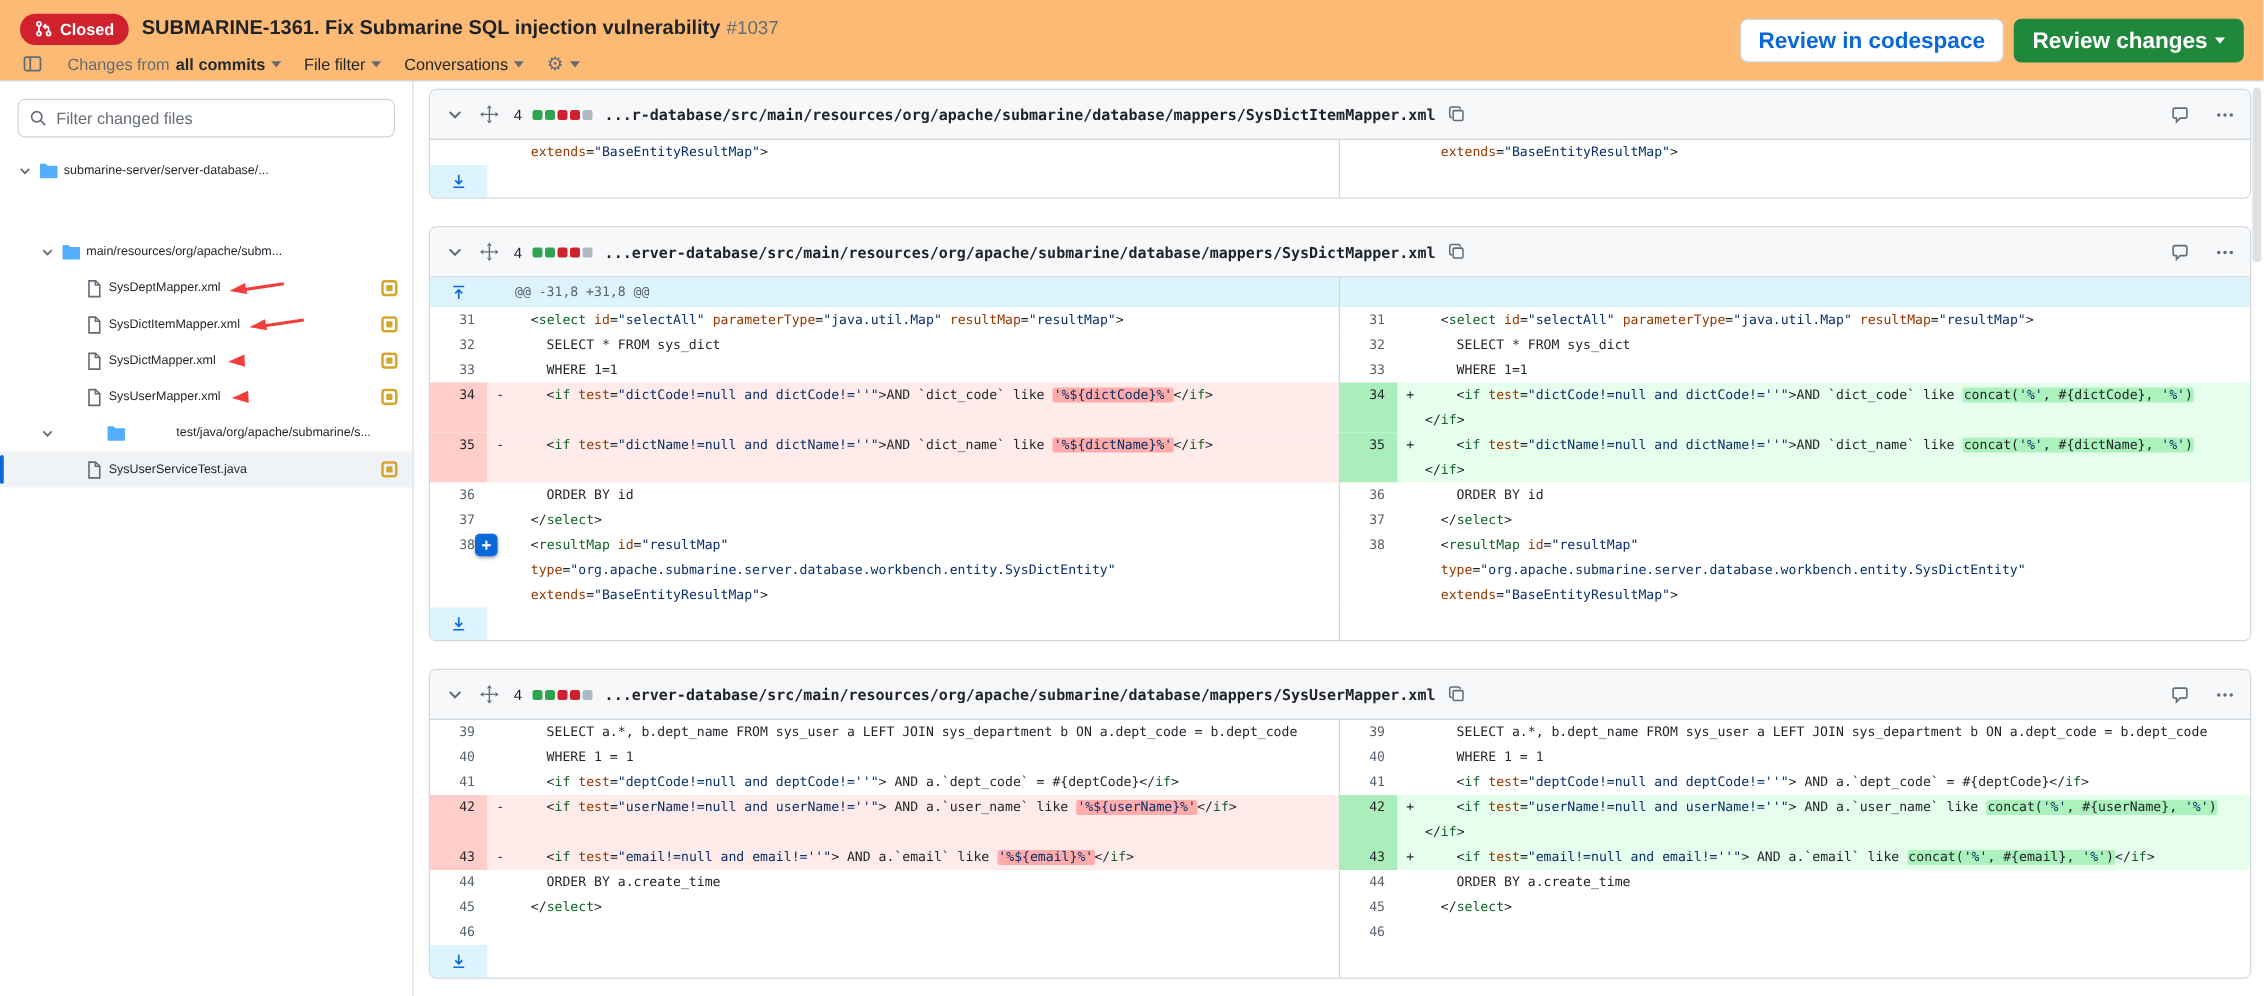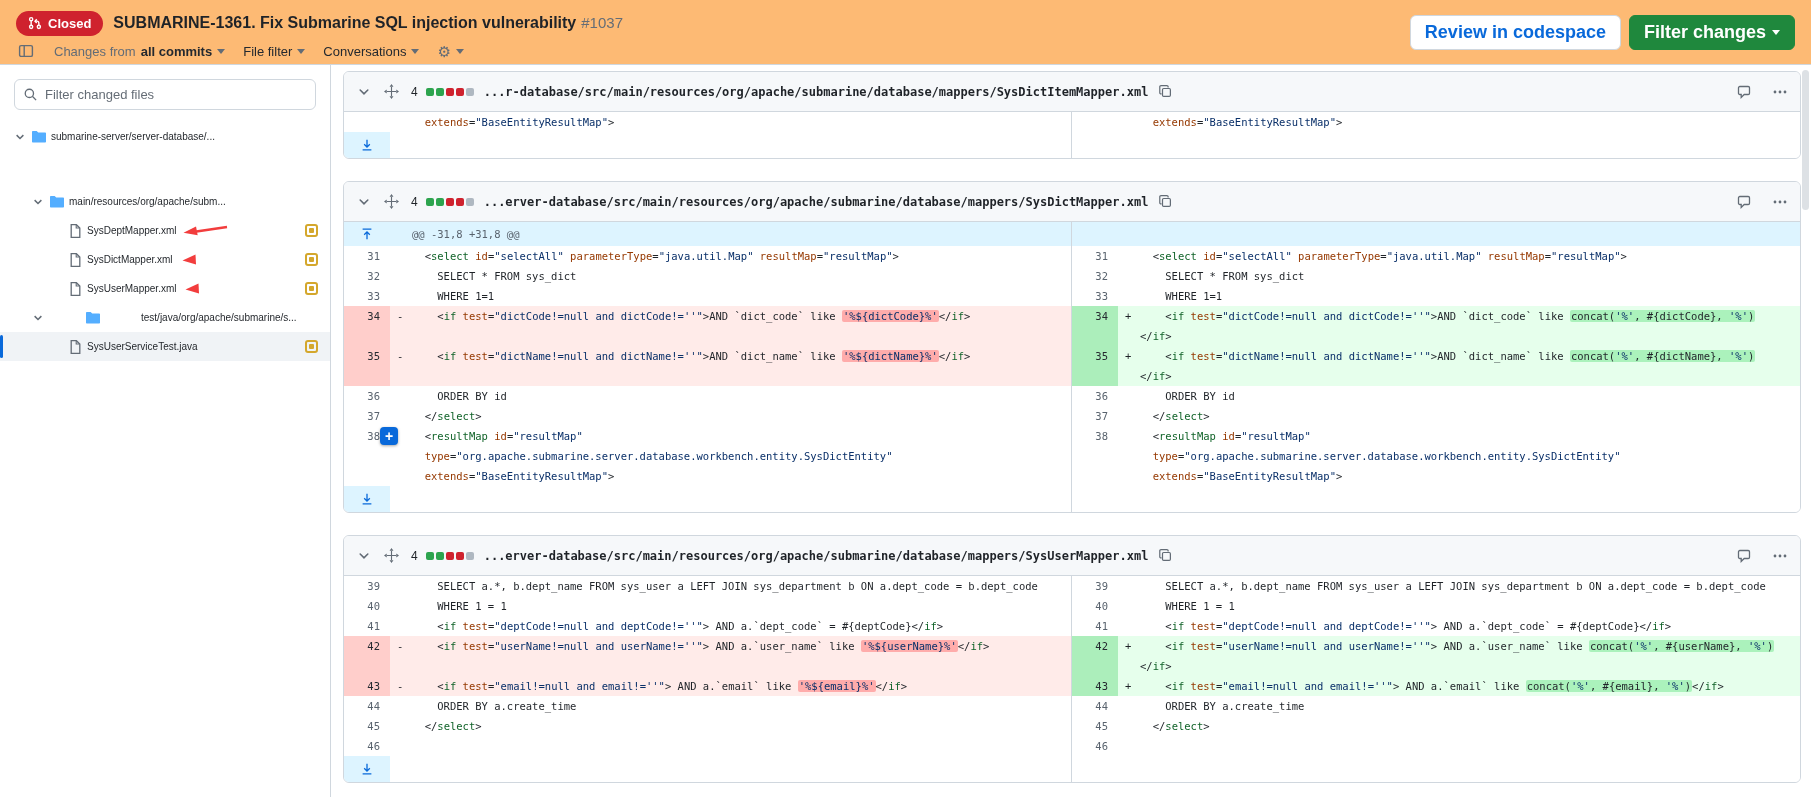--- a/index.html
+++ b/index.html
@@ -115,21 +115,21 @@
       <i class="caret"></i>
     </button>
     <button class="tb">
       <span class="gear-glyph">⚙</span>
       <i class="caret"></i>
     </button>
   </div>
   <div class="hdr-actions">
     <button class="btn btn-codespace">Review in codespace</button>
     <button class="btn btn-green">
-      <span>Filter changes</span>
+      <span>Review changes</span>
       <i class="caret"></i>
     </button>
   </div>
 </header>
 
 <div class="layout">
   <aside class="sidebar">
     <div class="filter-box">
       <span class="search-pos">
         <svg width="15" height="15" viewBox="0 0 16 16">
@@ -184,20 +184,37 @@
           <span class="mod-ic"></span>
         </div>
         <div class="tree-row" style="padding-left: 46px;">
           <span class="tr-sp"></span>
           <span class="tr-ic">
             <svg width="16" height="16" viewBox="0 0 16 16">
               <path fill="none" stroke="#636c76" stroke-width="1.3" d="M4.2 1.7h5.2L12.8 5v9.3H4.2z"></path>
               <path fill="none" stroke="#636c76" stroke-width="1.1" d="M9.2 1.9V5h3.2"></path>
             </svg>
           </span>
+          <span class="tr-label">SysDictItemMapper.xml</span>
+          <span class="tr-arrow">
+            <svg width="46" height="13" viewBox="0 0 46 13">
+              <path d="M45 3 11 8" stroke="#f23d3d" stroke-width="2.6" fill="none"></path>
+              <path d="M14 2.4 1.5 8.8l14.2 2.4z" fill="#f23d3d"></path>
+            </svg>
+          </span>
+          <span class="mod-ic"></span>
+        </div>
+        <div class="tree-row" style="padding-left: 46px;">
+          <span class="tr-sp"></span>
+          <span class="tr-ic">
+            <svg width="16" height="16" viewBox="0 0 16 16">
+              <path fill="none" stroke="#636c76" stroke-width="1.3" d="M4.2 1.7h5.2L12.8 5v9.3H4.2z"></path>
+              <path fill="none" stroke="#636c76" stroke-width="1.1" d="M9.2 1.9V5h3.2"></path>
+            </svg>
+          </span>
           <span class="tr-label">SysDictMapper.xml</span>
           <span class="tr-arrow">
             <svg width="18" height="13" viewBox="0 0 18 13">
               <path d="M16.5 1.6 3.5 7.4 17 11.4z" fill="#f23d3d"></path>
             </svg>
           </span>
           <span class="mod-ic"></span>
         </div>
         <div class="tree-row" style="padding-left: 46px;">
           <span class="tr-sp"></span>

